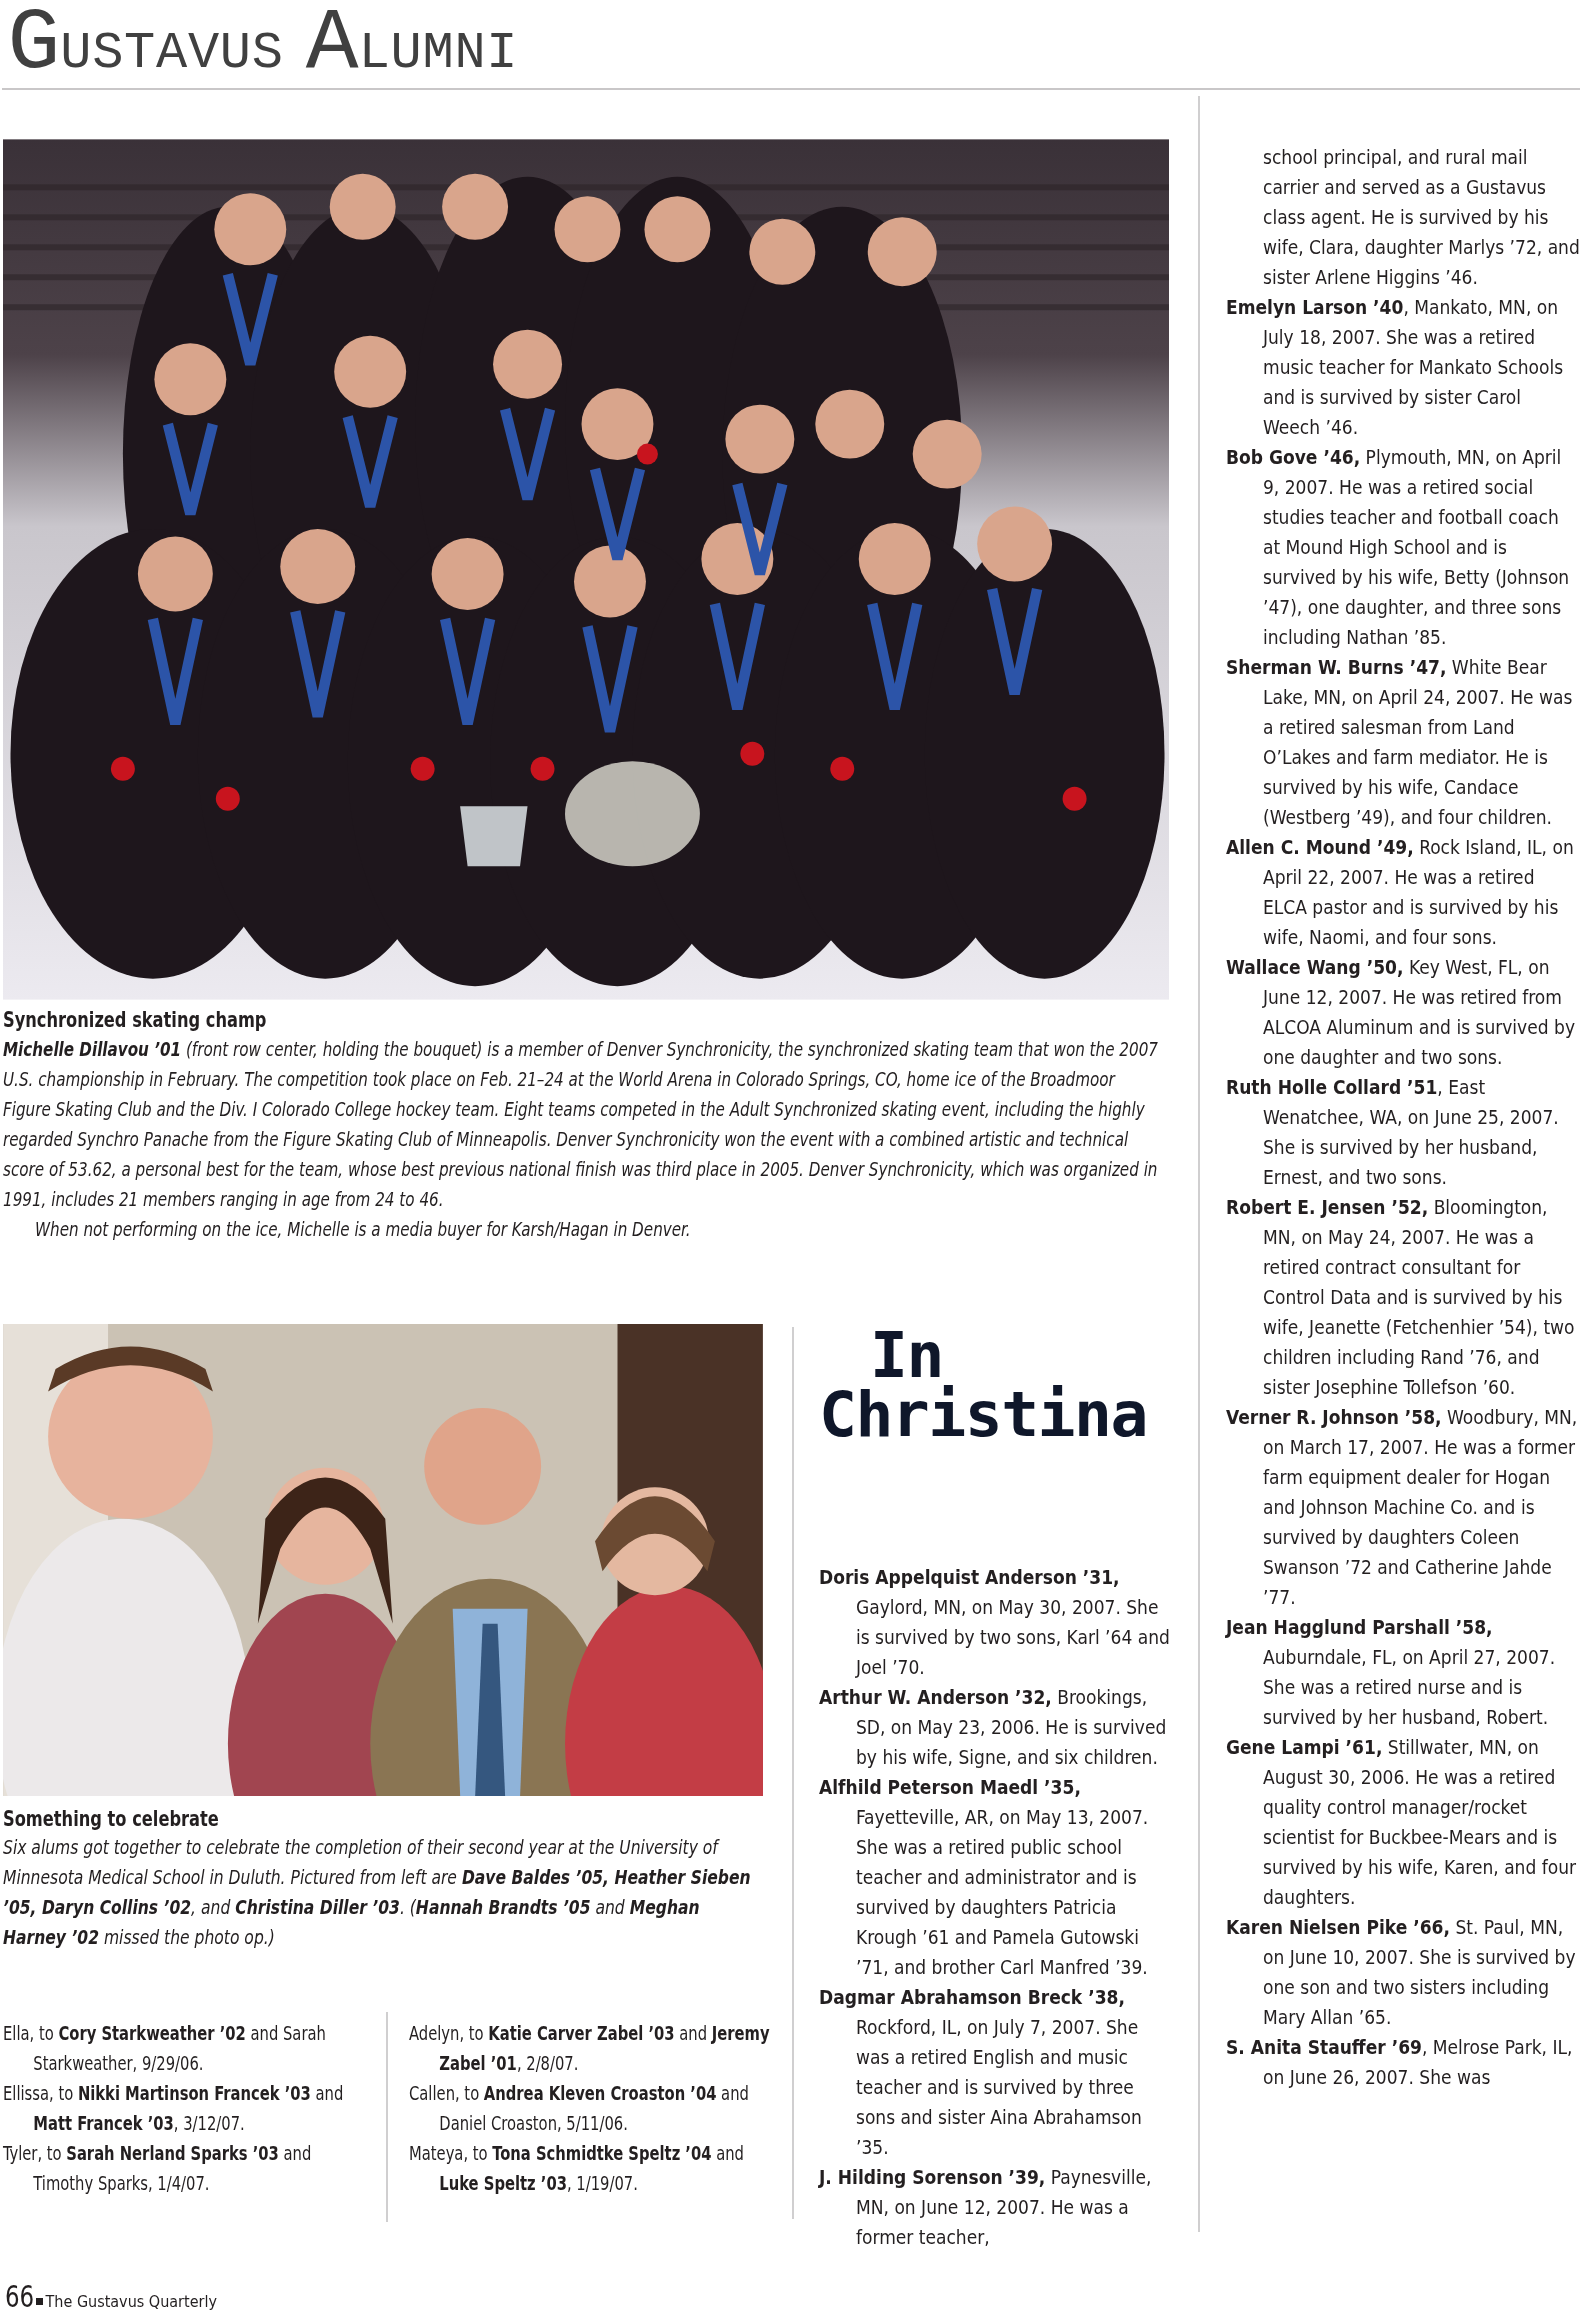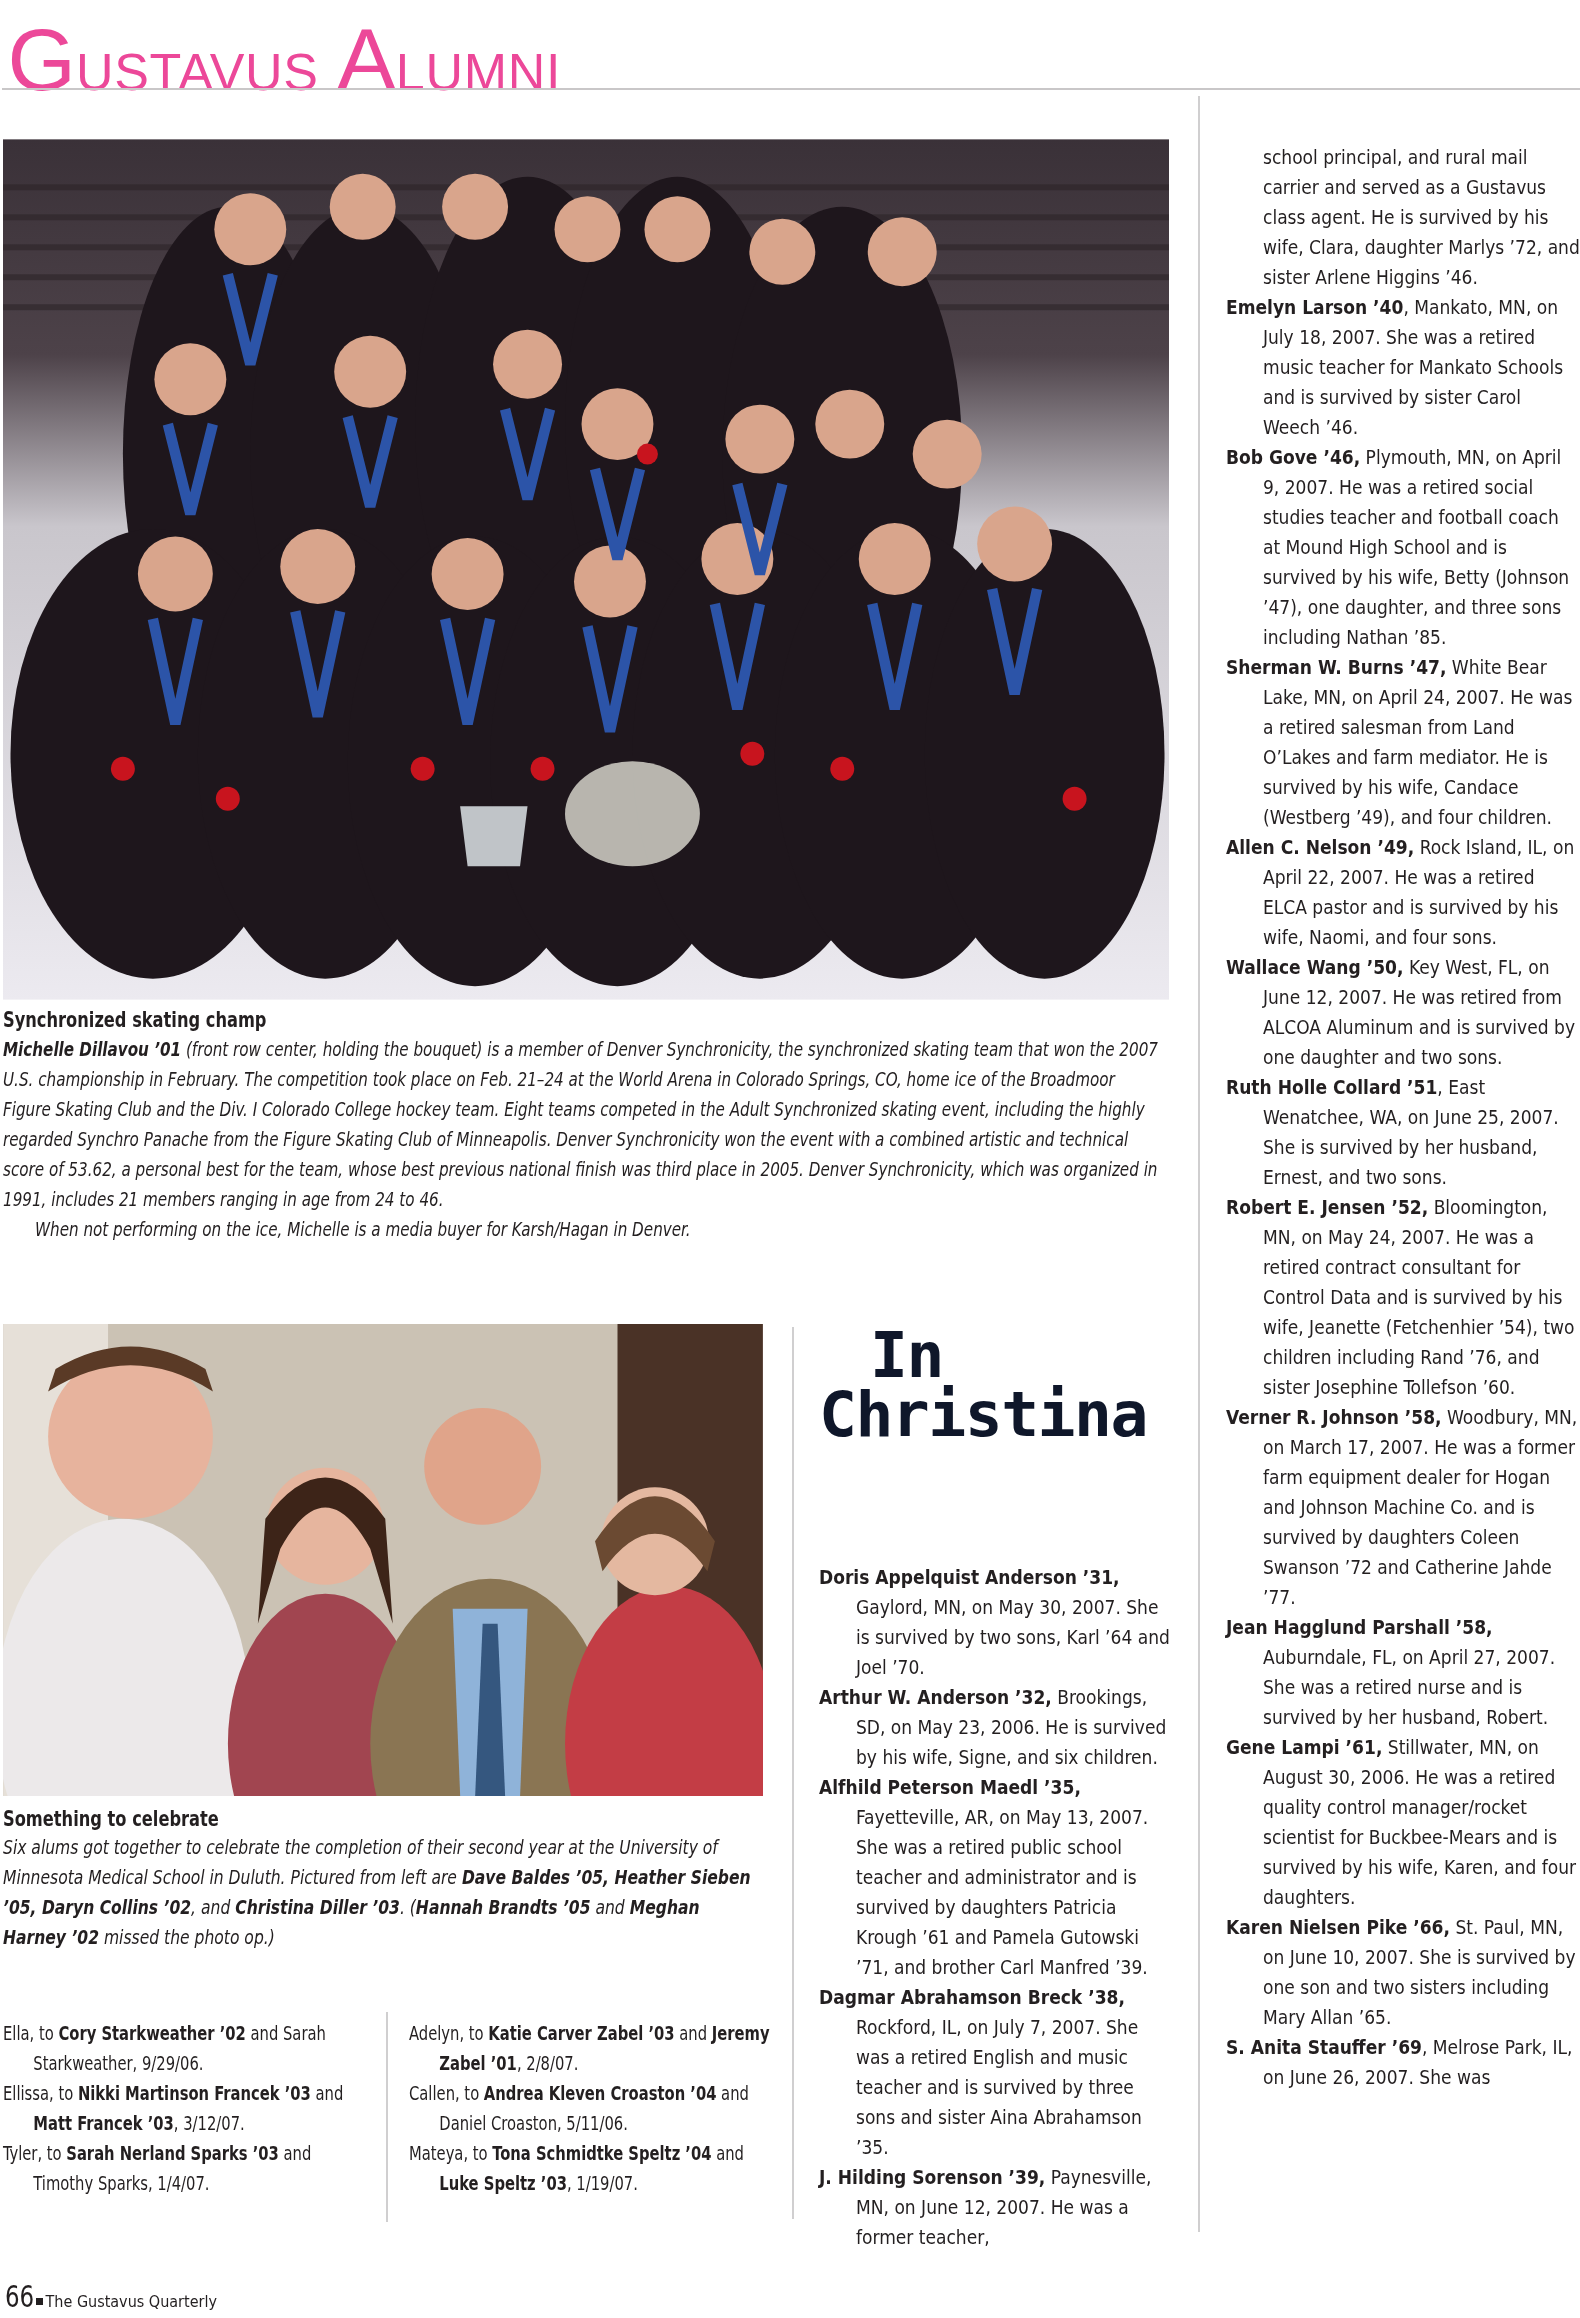--- a/index.html
+++ b/index.html
@@ -1,17 +1,17 @@
 <!DOCTYPE html>
 <html style="font-size:12px"><head>
 <meta charset="utf-8">
 <style>
   html, body { margin:0; padding:0; background:#fff; }
   body { width:1580px; height:2319px; position:relative; overflow:hidden; font-family:"DejaVu Sans Condensed","DejaVu Sans",sans-serif; color:#231f20; }
-  .masthead { position:absolute; left:7.5px; top:16px; font-family:Liberation Sans, sans-serif; color:#ec4899; line-height:1; white-space:nowrap; }
+  .masthead { position:absolute; left:7.5px; top:0; font-family:Liberation Mono, monospace; color:#404040; line-height:1; white-space:nowrap; }
   .masthead .cap { font-size:88px; }
   .masthead .sc { font-size:52px; letter-spacing:0.7px; }
   .rule { position:absolute; left:1.5px; top:88px; width:1579px; height:2.2px; background:#c9c7c8; }
   .vline { position:absolute; width:1.5px; background:#d0cfd0; }
   .photo { position:absolute; overflow:hidden; }
   .caption-title { position:absolute; font-weight:bold; font-size:21px; transform:scaleX(0.86); transform-origin:left top; white-space:nowrap; }
   .caption-body { position:absolute; font-style:italic; font-size:19.5px; line-height:30px; transform-origin:left top; }
   .caption-body p { margin:0; }
   .caption-body .indent { text-indent:37px; }
   .caption-body b { font-weight:bold; }
@@ -183,21 +183,21 @@
     <p class="entry"><b>Dagmar Abrahamson Breck ’38,</b><span> Rockford, IL, on July 7, 2007. She was a retired English and music teacher and is survived by three sons and sister Aina Abrahamson ’35.</span></p>
     <p class="entry"><b>J. Hilding Sorenson ’39,</b><span> Paynesville, MN, on June 12, 2007. He was a former teacher,</span></p>
   </div>
 
 <div class="col" style="left:1226px; top:142px; width:354px;">
   <p class="entry" style="text-indent:0">school principal, and rural mail carrier and served as a Gustavus class agent. He is survived by his wife, Clara, daughter Marlys ’72, and sister Arlene Higgins ’46.</p>
   <div id="memo-col2">
       <p class="entry"><b>Emelyn Larson ’40</b><span>, Mankato, MN, on July 18, 2007. She was a retired music teacher for Mankato Schools and is survived by sister Carol Weech ’46.</span></p>
       <p class="entry"><b>Bob Gove ’46,</b><span> Plymouth, MN, on April 9, 2007. He was a retired social studies teacher and football coach at Mound High School and is survived by his wife, Betty (Johnson ’47), one daughter, and three sons including Nathan ’85.</span></p>
       <p class="entry"><b>Sherman W. Burns ’47,</b><span> White Bear Lake, MN, on April 24, 2007. He was a retired salesman from Land O’Lakes and farm mediator. He is survived by his wife, Candace (Westberg ’49), and four children.</span></p>
-      <p class="entry"><b>Allen C. Nelson ’49,</b><span> Rock Island, IL, on April 22, 2007. He was a retired ELCA pastor and is survived by his wife, Naomi, and four sons.</span></p>
+      <p class="entry"><b>Allen C. Mound ’49,</b><span> Rock Island, IL, on April 22, 2007. He was a retired ELCA pastor and is survived by his wife, Naomi, and four sons.</span></p>
       <p class="entry"><b>Wallace Wang ’50,</b><span> Key West, FL, on June 12, 2007. He was retired from ALCOA Aluminum and is survived by one daughter and two sons.</span></p>
       <p class="entry"><b>Ruth Holle Collard ’51</b><span>, East Wenatchee, WA, on June 25, 2007. She is survived by her husband, Ernest, and two sons.</span></p>
       <p class="entry"><b>Robert E. Jensen ’52,</b><span> Bloomington, MN, on May 24, 2007. He was a retired contract consultant for Control Data and is survived by his wife, Jeanette (Fetchenhier ’54), two children including Rand ’76, and sister Josephine Tollefson ’60.</span></p>
       <p class="entry"><b>Verner R. Johnson ’58,</b><span> Woodbury, MN, on March 17, 2007. He was a former farm equipment dealer for Hogan and Johnson Machine Co. and is survived by daughters Coleen Swanson ’72 and Catherine Jahde ’77.</span></p>
       <p class="entry"><b>Jean Hagglund Parshall ’58,</b><span> Auburndale, FL, on April 27, 2007. She was a retired nurse and is survived by her husband, Robert.</span></p>
       <p class="entry"><b>Gene Lampi ’61,</b><span> Stillwater, MN, on August 30, 2006. He was a retired quality control manager/rocket scientist for Buckbee-Mears and is survived by his wife, Karen, and four daughters.</span></p>
       <p class="entry"><b>Karen Nielsen Pike ’66,</b><span> St. Paul, MN, on June 10, 2007. She is survived by one son and two sisters including Mary Allan ’65.</span></p>
       <p class="entry"><b>S. Anita Stauffer ’69</b><span>, Melrose Park, IL, on June 26, 2007. She was</span></p>
     </div>
 </div>

